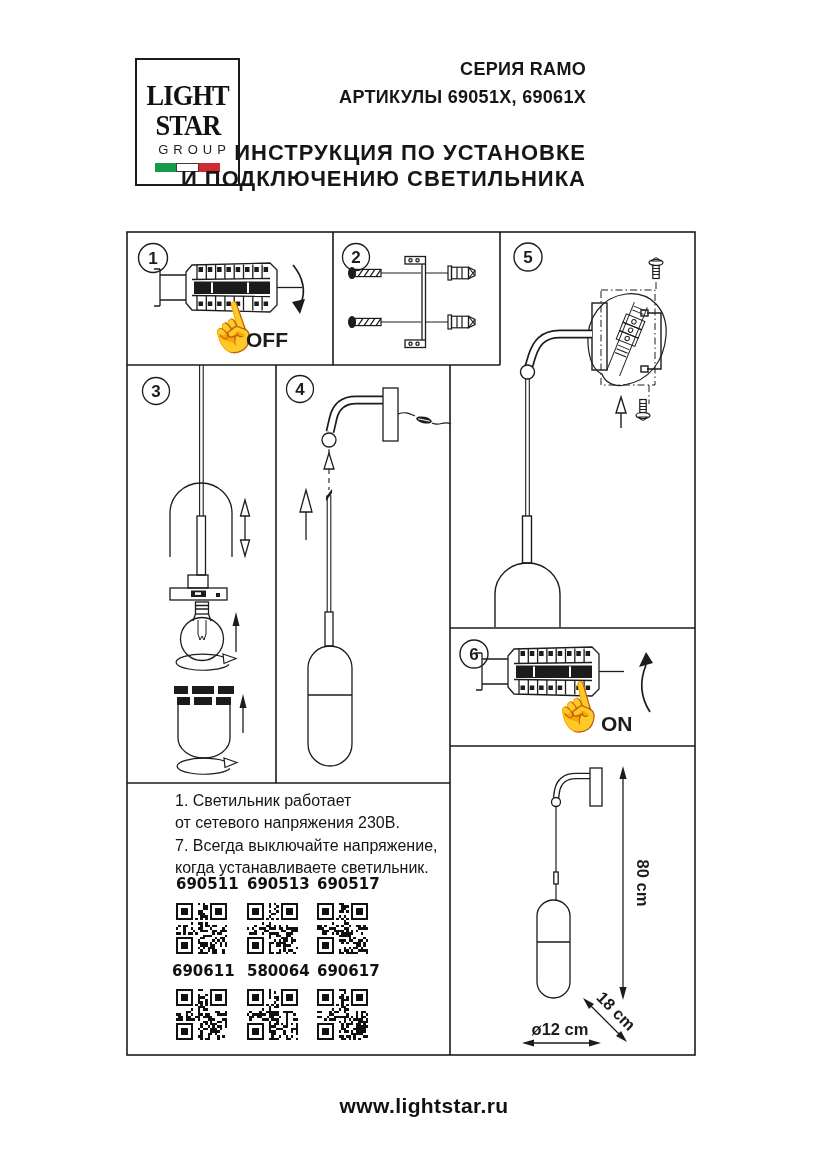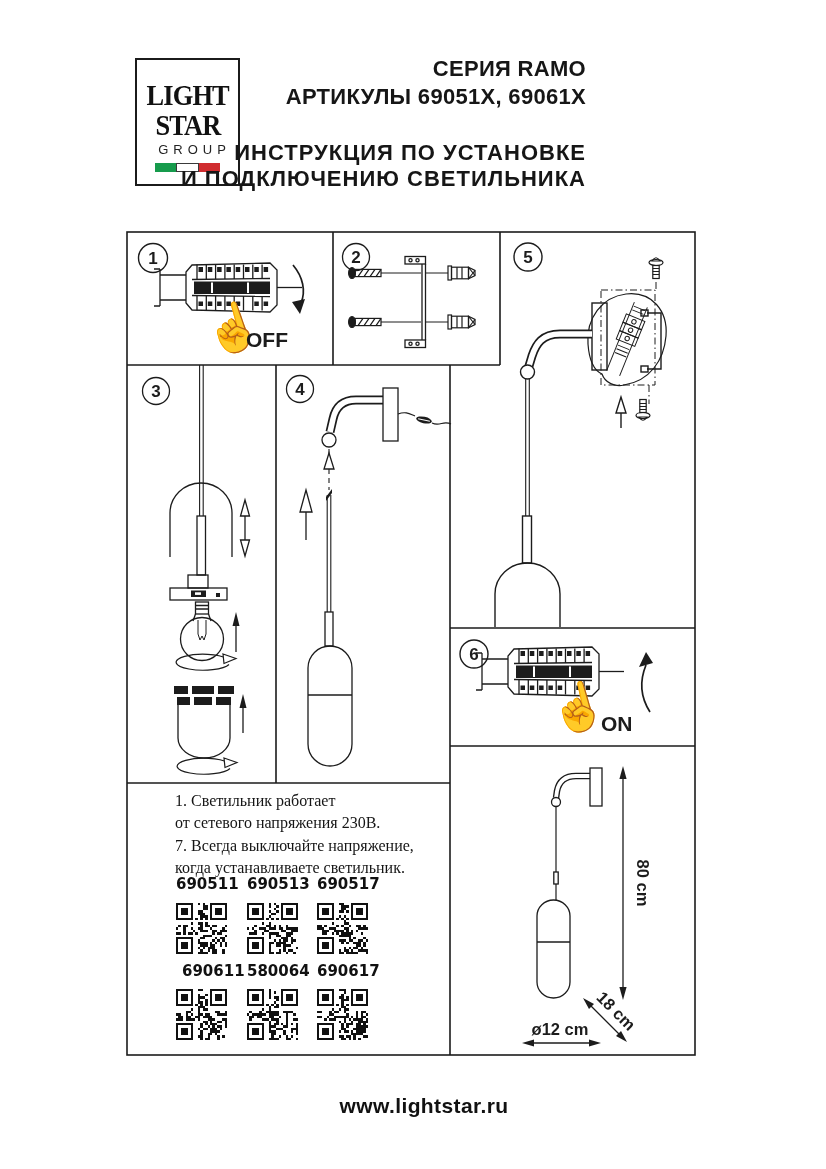--- a/index.html
+++ b/index.html
@@ -10,34 +10,34 @@
         box-sizing:border-box;display:flex;flex-direction:column;align-items:center;background:#fff;}
   .logo-word{font-family:"Liberation Serif",serif;font-weight:bold;font-size:30px;line-height:30px;
              letter-spacing:-1px;transform:scaleX(.88);color:#111;}
   .logo-word.first{margin-top:20px;}
   .logo-group{font-family:"Liberation Sans",sans-serif;font-size:13px;letter-spacing:5px;
               margin-top:2px;margin-left:14px;color:#222;}
   .flag{margin-top:6px;width:66px;height:9px;display:flex;}
   .flag span{flex:1;height:100%;box-sizing:border-box;}
   
   .titleblock{position:absolute;right:126px;top:55px;text-align:right;color:#161616;}
-  .t1{font-weight:bold;font-size:22px;line-height:28px;letter-spacing:.3px;}
+  .t1{font-weight:bold;font-size:18px;line-height:28px;letter-spacing:.3px;}
   .t2{font-weight:bold;font-size:22px;line-height:26px;letter-spacing:1px;}
   .t2.gap{margin-top:29px;}
   
   .art{position:absolute;left:0;top:0;}
   .art .t{fill:#1c1c1c;stroke:none;}
   .art .num{font-size:17px;font-weight:bold;text-anchor:middle;}
   .art .sw{font-size:21px;font-weight:bold;}
   .art .dim{font-size:16.5px;font-weight:bold;text-anchor:middle;}
   .art .hand{font-size:46px;}
   .dd{stroke-dasharray:7 3 1.5 3;}
   .dash{stroke-dasharray:5 4;}
   
-  .notes{position:absolute;left:175px;top:790px;width:285px;font-family:Liberation Serif, serif;
+  .notes{position:absolute;left:175px;top:790px;width:285px;font-family:Liberation Sans, sans-serif;
          font-size:16px;line-height:22.4px;color:#151515;}
   .article-label{position:absolute;width:52px;text-align:center;font-family:"DejaVu Sans",sans-serif;
                  font-weight:bold;font-size:15px;color:#111;}
   .qr{position:absolute;width:51px;height:51px;}
   
   .footer{position:absolute;left:11px;top:1094px;width:826px;text-align:center;
           font-weight:bold;font-size:21px;letter-spacing:.4px;color:#111;}
 </style>
 </head>
 <body>
@@ -326,21 +326,21 @@
   <span class="article-label" style="left:317px;top:875px">690517</span>
   <div class="qr" style="left:176px;top:903px"><svg viewBox="0 0 21 21" width="100%" height="100%" shape-rendering="crispEdges">
         <path d="M0 0h1v1h-1zM1 0h1v1h-1zM2 0h1v1h-1zM3 0h1v1h-1zM4 0h1v1h-1zM5 0h1v1h-1zM6 0h1v1h-1zM0 1h1v1h-1zM6 1h1v1h-1zM0 2h1v1h-1zM2 2h1v1h-1zM3 2h1v1h-1zM4 2h1v1h-1zM6 2h1v1h-1zM0 3h1v1h-1zM2 3h1v1h-1zM3 3h1v1h-1zM4 3h1v1h-1zM6 3h1v1h-1zM0 4h1v1h-1zM2 4h1v1h-1zM3 4h1v1h-1zM4 4h1v1h-1zM6 4h1v1h-1zM0 5h1v1h-1zM6 5h1v1h-1zM0 6h1v1h-1zM1 6h1v1h-1zM2 6h1v1h-1zM3 6h1v1h-1zM4 6h1v1h-1zM5 6h1v1h-1zM6 6h1v1h-1zM14 0h1v1h-1zM15 0h1v1h-1zM16 0h1v1h-1zM17 0h1v1h-1zM18 0h1v1h-1zM19 0h1v1h-1zM20 0h1v1h-1zM14 1h1v1h-1zM20 1h1v1h-1zM14 2h1v1h-1zM16 2h1v1h-1zM17 2h1v1h-1zM18 2h1v1h-1zM20 2h1v1h-1zM14 3h1v1h-1zM16 3h1v1h-1zM17 3h1v1h-1zM18 3h1v1h-1zM20 3h1v1h-1zM14 4h1v1h-1zM16 4h1v1h-1zM17 4h1v1h-1zM18 4h1v1h-1zM20 4h1v1h-1zM14 5h1v1h-1zM20 5h1v1h-1zM14 6h1v1h-1zM15 6h1v1h-1zM16 6h1v1h-1zM17 6h1v1h-1zM18 6h1v1h-1zM19 6h1v1h-1zM20 6h1v1h-1zM0 14h1v1h-1zM1 14h1v1h-1zM2 14h1v1h-1zM3 14h1v1h-1zM4 14h1v1h-1zM5 14h1v1h-1zM6 14h1v1h-1zM0 15h1v1h-1zM6 15h1v1h-1zM0 16h1v1h-1zM2 16h1v1h-1zM3 16h1v1h-1zM4 16h1v1h-1zM6 16h1v1h-1zM0 17h1v1h-1zM2 17h1v1h-1zM3 17h1v1h-1zM4 17h1v1h-1zM6 17h1v1h-1zM0 18h1v1h-1zM2 18h1v1h-1zM3 18h1v1h-1zM4 18h1v1h-1zM6 18h1v1h-1zM0 19h1v1h-1zM6 19h1v1h-1zM0 20h1v1h-1zM1 20h1v1h-1zM2 20h1v1h-1zM3 20h1v1h-1zM4 20h1v1h-1zM5 20h1v1h-1zM6 20h1v1h-1zM8 6h1v1h-1z M6 8h1v1h-1zM10 6h1v1h-1z M6 10h1v1h-1zM12 6h1v1h-1z M6 12h1v1h-1zM9 0h1v1h-1zM11 0h1v1h-1zM11 1h1v1h-1zM12 1h1v1h-1zM11 2h1v1h-1zM12 2h1v1h-1zM9 3h1v1h-1zM10 3h1v1h-1zM9 4h1v1h-1zM10 4h1v1h-1zM11 4h1v1h-1zM10 5h1v1h-1zM11 5h1v1h-1zM12 5h1v1h-1zM9 8h1v1h-1zM10 8h1v1h-1zM12 8h1v1h-1zM1 9h1v1h-1zM3 9h1v1h-1zM4 9h1v1h-1zM10 9h1v1h-1zM12 9h1v1h-1zM13 9h1v1h-1zM15 9h1v1h-1zM16 9h1v1h-1zM20 9h1v1h-1zM0 10h1v1h-1zM3 10h1v1h-1zM9 10h1v1h-1zM10 10h1v1h-1zM14 10h1v1h-1zM19 10h1v1h-1zM3 11h1v1h-1zM7 11h1v1h-1zM10 11h1v1h-1zM11 11h1v1h-1zM12 11h1v1h-1zM15 11h1v1h-1zM16 11h1v1h-1zM18 11h1v1h-1zM19 11h1v1h-1zM20 11h1v1h-1zM0 12h1v1h-1zM1 12h1v1h-1zM3 12h1v1h-1zM5 12h1v1h-1zM8 12h1v1h-1zM15 12h1v1h-1zM17 12h1v1h-1zM18 12h1v1h-1zM11 13h1v1h-1zM12 13h1v1h-1zM13 13h1v1h-1zM14 13h1v1h-1zM20 13h1v1h-1zM10 14h1v1h-1zM11 14h1v1h-1zM16 14h1v1h-1zM18 14h1v1h-1zM19 14h1v1h-1zM9 15h1v1h-1zM15 15h1v1h-1zM17 15h1v1h-1zM19 15h1v1h-1zM9 16h1v1h-1zM10 16h1v1h-1zM11 16h1v1h-1zM12 16h1v1h-1zM14 16h1v1h-1zM16 16h1v1h-1zM18 16h1v1h-1zM20 16h1v1h-1zM10 17h1v1h-1zM11 17h1v1h-1zM12 17h1v1h-1zM14 17h1v1h-1zM15 17h1v1h-1zM18 17h1v1h-1zM20 17h1v1h-1zM9 18h1v1h-1zM11 18h1v1h-1zM13 18h1v1h-1zM14 18h1v1h-1zM15 18h1v1h-1zM10 19h1v1h-1zM13 19h1v1h-1zM15 19h1v1h-1zM16 19h1v1h-1zM19 19h1v1h-1zM9 20h1v1h-1zM10 20h1v1h-1zM11 20h1v1h-1zM12 20h1v1h-1zM15 20h1v1h-1zM16 20h1v1h-1zM19 20h1v1h-1z" fill="#111"></path>
       </svg></div>
   <div class="qr" style="left:247px;top:903px"><svg viewBox="0 0 21 21" width="100%" height="100%" shape-rendering="crispEdges">
         <path d="M0 0h1v1h-1zM1 0h1v1h-1zM2 0h1v1h-1zM3 0h1v1h-1zM4 0h1v1h-1zM5 0h1v1h-1zM6 0h1v1h-1zM0 1h1v1h-1zM6 1h1v1h-1zM0 2h1v1h-1zM2 2h1v1h-1zM3 2h1v1h-1zM4 2h1v1h-1zM6 2h1v1h-1zM0 3h1v1h-1zM2 3h1v1h-1zM3 3h1v1h-1zM4 3h1v1h-1zM6 3h1v1h-1zM0 4h1v1h-1zM2 4h1v1h-1zM3 4h1v1h-1zM4 4h1v1h-1zM6 4h1v1h-1zM0 5h1v1h-1zM6 5h1v1h-1zM0 6h1v1h-1zM1 6h1v1h-1zM2 6h1v1h-1zM3 6h1v1h-1zM4 6h1v1h-1zM5 6h1v1h-1zM6 6h1v1h-1zM14 0h1v1h-1zM15 0h1v1h-1zM16 0h1v1h-1zM17 0h1v1h-1zM18 0h1v1h-1zM19 0h1v1h-1zM20 0h1v1h-1zM14 1h1v1h-1zM20 1h1v1h-1zM14 2h1v1h-1zM16 2h1v1h-1zM17 2h1v1h-1zM18 2h1v1h-1zM20 2h1v1h-1zM14 3h1v1h-1zM16 3h1v1h-1zM17 3h1v1h-1zM18 3h1v1h-1zM20 3h1v1h-1zM14 4h1v1h-1zM16 4h1v1h-1zM17 4h1v1h-1zM18 4h1v1h-1zM20 4h1v1h-1zM14 5h1v1h-1zM20 5h1v1h-1zM14 6h1v1h-1zM15 6h1v1h-1zM16 6h1v1h-1zM17 6h1v1h-1zM18 6h1v1h-1zM19 6h1v1h-1zM20 6h1v1h-1zM0 14h1v1h-1zM1 14h1v1h-1zM2 14h1v1h-1zM3 14h1v1h-1zM4 14h1v1h-1zM5 14h1v1h-1zM6 14h1v1h-1zM0 15h1v1h-1zM6 15h1v1h-1zM0 16h1v1h-1zM2 16h1v1h-1zM3 16h1v1h-1zM4 16h1v1h-1zM6 16h1v1h-1zM0 17h1v1h-1zM2 17h1v1h-1zM3 17h1v1h-1zM4 17h1v1h-1zM6 17h1v1h-1zM0 18h1v1h-1zM2 18h1v1h-1zM3 18h1v1h-1zM4 18h1v1h-1zM6 18h1v1h-1zM0 19h1v1h-1zM6 19h1v1h-1zM0 20h1v1h-1zM1 20h1v1h-1zM2 20h1v1h-1zM3 20h1v1h-1zM4 20h1v1h-1zM5 20h1v1h-1zM6 20h1v1h-1zM8 6h1v1h-1z M6 8h1v1h-1zM10 6h1v1h-1z M6 10h1v1h-1zM12 6h1v1h-1z M6 12h1v1h-1zM9 0h1v1h-1zM11 0h1v1h-1zM9 1h1v1h-1zM12 1h1v1h-1zM11 2h1v1h-1zM9 3h1v1h-1zM12 3h1v1h-1zM10 4h1v1h-1zM11 4h1v1h-1zM9 5h1v1h-1zM9 8h1v1h-1zM3 9h1v1h-1zM8 9h1v1h-1zM9 9h1v1h-1zM11 9h1v1h-1zM13 9h1v1h-1zM16 9h1v1h-1zM0 10h1v1h-1zM2 10h1v1h-1zM5 10h1v1h-1zM7 10h1v1h-1zM9 10h1v1h-1zM10 10h1v1h-1zM11 10h1v1h-1zM13 10h1v1h-1zM14 10h1v1h-1zM16 10h1v1h-1zM17 10h1v1h-1zM18 10h1v1h-1zM19 10h1v1h-1zM20 10h1v1h-1zM3 11h1v1h-1zM7 11h1v1h-1zM8 11h1v1h-1zM14 11h1v1h-1zM15 11h1v1h-1zM18 11h1v1h-1zM19 11h1v1h-1zM20 11h1v1h-1zM1 12h1v1h-1zM2 12h1v1h-1zM3 12h1v1h-1zM9 12h1v1h-1zM10 12h1v1h-1zM11 12h1v1h-1zM12 12h1v1h-1zM16 12h1v1h-1zM17 12h1v1h-1zM18 12h1v1h-1zM9 13h1v1h-1zM12 13h1v1h-1zM13 13h1v1h-1zM16 13h1v1h-1zM17 13h1v1h-1zM9 14h1v1h-1zM14 14h1v1h-1zM15 14h1v1h-1zM16 14h1v1h-1zM18 14h1v1h-1zM11 15h1v1h-1zM13 15h1v1h-1zM15 15h1v1h-1zM16 15h1v1h-1zM18 15h1v1h-1zM19 15h1v1h-1zM9 16h1v1h-1zM10 16h1v1h-1zM12 16h1v1h-1zM13 16h1v1h-1zM14 16h1v1h-1zM15 16h1v1h-1zM18 16h1v1h-1zM9 17h1v1h-1zM12 17h1v1h-1zM13 17h1v1h-1zM15 17h1v1h-1zM16 17h1v1h-1zM17 17h1v1h-1zM9 18h1v1h-1zM15 18h1v1h-1zM20 18h1v1h-1zM9 19h1v1h-1zM13 19h1v1h-1zM15 19h1v1h-1zM17 19h1v1h-1zM18 19h1v1h-1zM9 20h1v1h-1zM10 20h1v1h-1zM12 20h1v1h-1zM13 20h1v1h-1zM16 20h1v1h-1zM19 20h1v1h-1z" fill="#111"></path>
       </svg></div>
   <div class="qr" style="left:317px;top:903px"><svg viewBox="0 0 21 21" width="100%" height="100%" shape-rendering="crispEdges">
         <path d="M0 0h1v1h-1zM1 0h1v1h-1zM2 0h1v1h-1zM3 0h1v1h-1zM4 0h1v1h-1zM5 0h1v1h-1zM6 0h1v1h-1zM0 1h1v1h-1zM6 1h1v1h-1zM0 2h1v1h-1zM2 2h1v1h-1zM3 2h1v1h-1zM4 2h1v1h-1zM6 2h1v1h-1zM0 3h1v1h-1zM2 3h1v1h-1zM3 3h1v1h-1zM4 3h1v1h-1zM6 3h1v1h-1zM0 4h1v1h-1zM2 4h1v1h-1zM3 4h1v1h-1zM4 4h1v1h-1zM6 4h1v1h-1zM0 5h1v1h-1zM6 5h1v1h-1zM0 6h1v1h-1zM1 6h1v1h-1zM2 6h1v1h-1zM3 6h1v1h-1zM4 6h1v1h-1zM5 6h1v1h-1zM6 6h1v1h-1zM14 0h1v1h-1zM15 0h1v1h-1zM16 0h1v1h-1zM17 0h1v1h-1zM18 0h1v1h-1zM19 0h1v1h-1zM20 0h1v1h-1zM14 1h1v1h-1zM20 1h1v1h-1zM14 2h1v1h-1zM16 2h1v1h-1zM17 2h1v1h-1zM18 2h1v1h-1zM20 2h1v1h-1zM14 3h1v1h-1zM16 3h1v1h-1zM17 3h1v1h-1zM18 3h1v1h-1zM20 3h1v1h-1zM14 4h1v1h-1zM16 4h1v1h-1zM17 4h1v1h-1zM18 4h1v1h-1zM20 4h1v1h-1zM14 5h1v1h-1zM20 5h1v1h-1zM14 6h1v1h-1zM15 6h1v1h-1zM16 6h1v1h-1zM17 6h1v1h-1zM18 6h1v1h-1zM19 6h1v1h-1zM20 6h1v1h-1zM0 14h1v1h-1zM1 14h1v1h-1zM2 14h1v1h-1zM3 14h1v1h-1zM4 14h1v1h-1zM5 14h1v1h-1zM6 14h1v1h-1zM0 15h1v1h-1zM6 15h1v1h-1zM0 16h1v1h-1zM2 16h1v1h-1zM3 16h1v1h-1zM4 16h1v1h-1zM6 16h1v1h-1zM0 17h1v1h-1zM2 17h1v1h-1zM3 17h1v1h-1zM4 17h1v1h-1zM6 17h1v1h-1zM0 18h1v1h-1zM2 18h1v1h-1zM3 18h1v1h-1zM4 18h1v1h-1zM6 18h1v1h-1zM0 19h1v1h-1zM6 19h1v1h-1zM0 20h1v1h-1zM1 20h1v1h-1zM2 20h1v1h-1zM3 20h1v1h-1zM4 20h1v1h-1zM5 20h1v1h-1zM6 20h1v1h-1zM8 6h1v1h-1z M6 8h1v1h-1zM10 6h1v1h-1z M6 10h1v1h-1zM12 6h1v1h-1z M6 12h1v1h-1zM9 0h1v1h-1zM10 0h1v1h-1zM10 1h1v1h-1zM11 1h1v1h-1zM12 1h1v1h-1zM10 2h1v1h-1zM11 2h1v1h-1zM9 3h1v1h-1zM10 3h1v1h-1zM12 3h1v1h-1zM9 5h1v1h-1zM11 5h1v1h-1zM11 7h1v1h-1zM11 8h1v1h-1zM12 8h1v1h-1zM0 9h1v1h-1zM1 9h1v1h-1zM3 9h1v1h-1zM8 9h1v1h-1zM10 9h1v1h-1zM13 9h1v1h-1zM16 9h1v1h-1zM17 9h1v1h-1zM19 9h1v1h-1zM0 10h1v1h-1zM1 10h1v1h-1zM2 10h1v1h-1zM5 10h1v1h-1zM7 10h1v1h-1zM11 10h1v1h-1zM12 10h1v1h-1zM17 10h1v1h-1zM18 10h1v1h-1zM19 10h1v1h-1zM20 10h1v1h-1zM2 11h1v1h-1zM3 11h1v1h-1zM4 11h1v1h-1zM7 11h1v1h-1zM8 11h1v1h-1zM9 11h1v1h-1zM10 11h1v1h-1zM12 11h1v1h-1zM14 11h1v1h-1zM16 11h1v1h-1zM2 12h1v1h-1zM3 12h1v1h-1zM8 12h1v1h-1zM10 12h1v1h-1zM11 12h1v1h-1zM12 12h1v1h-1zM13 12h1v1h-1zM14 12h1v1h-1zM18 12h1v1h-1zM9 13h1v1h-1zM10 13h1v1h-1zM11 13h1v1h-1zM12 13h1v1h-1zM13 13h1v1h-1zM13 14h1v1h-1zM15 14h1v1h-1zM19 14h1v1h-1zM9 15h1v1h-1zM10 15h1v1h-1zM11 15h1v1h-1zM13 15h1v1h-1zM14 15h1v1h-1zM17 15h1v1h-1zM18 15h1v1h-1zM20 15h1v1h-1zM10 16h1v1h-1zM12 16h1v1h-1zM15 16h1v1h-1zM16 16h1v1h-1zM17 16h1v1h-1zM19 16h1v1h-1zM16 17h1v1h-1zM17 17h1v1h-1zM19 17h1v1h-1zM11 18h1v1h-1zM13 18h1v1h-1zM15 18h1v1h-1zM16 18h1v1h-1zM18 18h1v1h-1zM9 19h1v1h-1zM11 19h1v1h-1zM12 19h1v1h-1zM14 19h1v1h-1zM17 19h1v1h-1zM18 19h1v1h-1zM19 19h1v1h-1zM20 19h1v1h-1zM9 20h1v1h-1zM10 20h1v1h-1zM12 20h1v1h-1zM13 20h1v1h-1zM14 20h1v1h-1zM15 20h1v1h-1zM16 20h1v1h-1zM20 20h1v1h-1z" fill="#111"></path>
       </svg></div>
-  <span class="article-label" style="left:182px;top:962px">690611</span>
+  <span class="article-label" style="left:172px;top:962px">690611</span>
   <span class="article-label" style="left:247px;top:962px">580064</span>
   <span class="article-label" style="left:317px;top:962px">690617</span>
   <div class="qr" style="left:176px;top:989px"><svg viewBox="0 0 21 21" width="100%" height="100%" shape-rendering="crispEdges">
         <path d="M0 0h1v1h-1zM1 0h1v1h-1zM2 0h1v1h-1zM3 0h1v1h-1zM4 0h1v1h-1zM5 0h1v1h-1zM6 0h1v1h-1zM0 1h1v1h-1zM6 1h1v1h-1zM0 2h1v1h-1zM2 2h1v1h-1zM3 2h1v1h-1zM4 2h1v1h-1zM6 2h1v1h-1zM0 3h1v1h-1zM2 3h1v1h-1zM3 3h1v1h-1zM4 3h1v1h-1zM6 3h1v1h-1zM0 4h1v1h-1zM2 4h1v1h-1zM3 4h1v1h-1zM4 4h1v1h-1zM6 4h1v1h-1zM0 5h1v1h-1zM6 5h1v1h-1zM0 6h1v1h-1zM1 6h1v1h-1zM2 6h1v1h-1zM3 6h1v1h-1zM4 6h1v1h-1zM5 6h1v1h-1zM6 6h1v1h-1zM14 0h1v1h-1zM15 0h1v1h-1zM16 0h1v1h-1zM17 0h1v1h-1zM18 0h1v1h-1zM19 0h1v1h-1zM20 0h1v1h-1zM14 1h1v1h-1zM20 1h1v1h-1zM14 2h1v1h-1zM16 2h1v1h-1zM17 2h1v1h-1zM18 2h1v1h-1zM20 2h1v1h-1zM14 3h1v1h-1zM16 3h1v1h-1zM17 3h1v1h-1zM18 3h1v1h-1zM20 3h1v1h-1zM14 4h1v1h-1zM16 4h1v1h-1zM17 4h1v1h-1zM18 4h1v1h-1zM20 4h1v1h-1zM14 5h1v1h-1zM20 5h1v1h-1zM14 6h1v1h-1zM15 6h1v1h-1zM16 6h1v1h-1zM17 6h1v1h-1zM18 6h1v1h-1zM19 6h1v1h-1zM20 6h1v1h-1zM0 14h1v1h-1zM1 14h1v1h-1zM2 14h1v1h-1zM3 14h1v1h-1zM4 14h1v1h-1zM5 14h1v1h-1zM6 14h1v1h-1zM0 15h1v1h-1zM6 15h1v1h-1zM0 16h1v1h-1zM2 16h1v1h-1zM3 16h1v1h-1zM4 16h1v1h-1zM6 16h1v1h-1zM0 17h1v1h-1zM2 17h1v1h-1zM3 17h1v1h-1zM4 17h1v1h-1zM6 17h1v1h-1zM0 18h1v1h-1zM2 18h1v1h-1zM3 18h1v1h-1zM4 18h1v1h-1zM6 18h1v1h-1zM0 19h1v1h-1zM6 19h1v1h-1zM0 20h1v1h-1zM1 20h1v1h-1zM2 20h1v1h-1zM3 20h1v1h-1zM4 20h1v1h-1zM5 20h1v1h-1zM6 20h1v1h-1zM8 6h1v1h-1z M6 8h1v1h-1zM10 6h1v1h-1z M6 10h1v1h-1zM12 6h1v1h-1z M6 12h1v1h-1zM9 0h1v1h-1zM10 0h1v1h-1zM9 2h1v1h-1zM12 2h1v1h-1zM9 3h1v1h-1zM10 3h1v1h-1zM11 3h1v1h-1zM9 4h1v1h-1zM12 4h1v1h-1zM9 5h1v1h-1zM10 5h1v1h-1zM12 5h1v1h-1zM9 7h1v1h-1zM10 7h1v1h-1zM11 7h1v1h-1zM9 8h1v1h-1zM11 8h1v1h-1zM12 8h1v1h-1zM4 9h1v1h-1zM5 9h1v1h-1zM9 9h1v1h-1zM16 9h1v1h-1zM17 9h1v1h-1zM20 9h1v1h-1zM0 10h1v1h-1zM1 10h1v1h-1zM4 10h1v1h-1zM9 10h1v1h-1zM10 10h1v1h-1zM12 10h1v1h-1zM13 10h1v1h-1zM17 10h1v1h-1zM18 10h1v1h-1zM19 10h1v1h-1zM20 10h1v1h-1zM1 11h1v1h-1zM2 11h1v1h-1zM4 11h1v1h-1zM5 11h1v1h-1zM8 11h1v1h-1zM9 11h1v1h-1zM11 11h1v1h-1zM12 11h1v1h-1zM13 11h1v1h-1zM14 11h1v1h-1zM0 12h1v1h-1zM1 12h1v1h-1zM2 12h1v1h-1zM4 12h1v1h-1zM5 12h1v1h-1zM7 12h1v1h-1zM9 12h1v1h-1zM13 12h1v1h-1zM14 12h1v1h-1zM15 12h1v1h-1zM19 12h1v1h-1zM20 12h1v1h-1zM11 13h1v1h-1zM12 13h1v1h-1zM14 13h1v1h-1zM17 13h1v1h-1zM18 13h1v1h-1zM20 13h1v1h-1zM10 14h1v1h-1zM12 14h1v1h-1zM14 14h1v1h-1zM15 14h1v1h-1zM16 14h1v1h-1zM20 14h1v1h-1zM10 15h1v1h-1zM13 15h1v1h-1zM15 15h1v1h-1zM17 15h1v1h-1zM18 15h1v1h-1zM20 15h1v1h-1zM9 16h1v1h-1zM11 16h1v1h-1zM12 16h1v1h-1zM14 16h1v1h-1zM15 16h1v1h-1zM16 16h1v1h-1zM18 16h1v1h-1zM10 17h1v1h-1zM14 17h1v1h-1zM15 17h1v1h-1zM16 17h1v1h-1zM17 17h1v1h-1zM10 18h1v1h-1zM13 18h1v1h-1zM14 18h1v1h-1zM16 18h1v1h-1zM9 19h1v1h-1zM10 19h1v1h-1zM13 19h1v1h-1zM17 19h1v1h-1zM19 19h1v1h-1zM10 20h1v1h-1zM12 20h1v1h-1zM13 20h1v1h-1zM17 20h1v1h-1z" fill="#111"></path>
       </svg></div>
   <div class="qr" style="left:247px;top:989px"><svg viewBox="0 0 21 21" width="100%" height="100%" shape-rendering="crispEdges">
         <path d="M0 0h1v1h-1zM1 0h1v1h-1zM2 0h1v1h-1zM3 0h1v1h-1zM4 0h1v1h-1zM5 0h1v1h-1zM6 0h1v1h-1zM0 1h1v1h-1zM6 1h1v1h-1zM0 2h1v1h-1zM2 2h1v1h-1zM3 2h1v1h-1zM4 2h1v1h-1zM6 2h1v1h-1zM0 3h1v1h-1zM2 3h1v1h-1zM3 3h1v1h-1zM4 3h1v1h-1zM6 3h1v1h-1zM0 4h1v1h-1zM2 4h1v1h-1zM3 4h1v1h-1zM4 4h1v1h-1zM6 4h1v1h-1zM0 5h1v1h-1zM6 5h1v1h-1zM0 6h1v1h-1zM1 6h1v1h-1zM2 6h1v1h-1zM3 6h1v1h-1zM4 6h1v1h-1zM5 6h1v1h-1zM6 6h1v1h-1zM14 0h1v1h-1zM15 0h1v1h-1zM16 0h1v1h-1zM17 0h1v1h-1zM18 0h1v1h-1zM19 0h1v1h-1zM20 0h1v1h-1zM14 1h1v1h-1zM20 1h1v1h-1zM14 2h1v1h-1zM16 2h1v1h-1zM17 2h1v1h-1zM18 2h1v1h-1zM20 2h1v1h-1zM14 3h1v1h-1zM16 3h1v1h-1zM17 3h1v1h-1zM18 3h1v1h-1zM20 3h1v1h-1zM14 4h1v1h-1zM16 4h1v1h-1zM17 4h1v1h-1zM18 4h1v1h-1zM20 4h1v1h-1zM14 5h1v1h-1zM20 5h1v1h-1zM14 6h1v1h-1zM15 6h1v1h-1zM16 6h1v1h-1zM17 6h1v1h-1zM18 6h1v1h-1zM19 6h1v1h-1zM20 6h1v1h-1zM0 14h1v1h-1zM1 14h1v1h-1zM2 14h1v1h-1zM3 14h1v1h-1zM4 14h1v1h-1zM5 14h1v1h-1zM6 14h1v1h-1zM0 15h1v1h-1zM6 15h1v1h-1zM0 16h1v1h-1zM2 16h1v1h-1zM3 16h1v1h-1zM4 16h1v1h-1zM6 16h1v1h-1zM0 17h1v1h-1zM2 17h1v1h-1zM3 17h1v1h-1zM4 17h1v1h-1zM6 17h1v1h-1zM0 18h1v1h-1zM2 18h1v1h-1zM3 18h1v1h-1zM4 18h1v1h-1zM6 18h1v1h-1zM0 19h1v1h-1zM6 19h1v1h-1zM0 20h1v1h-1zM1 20h1v1h-1zM2 20h1v1h-1zM3 20h1v1h-1zM4 20h1v1h-1zM5 20h1v1h-1zM6 20h1v1h-1zM8 6h1v1h-1z M6 8h1v1h-1zM10 6h1v1h-1z M6 10h1v1h-1zM12 6h1v1h-1z M6 12h1v1h-1zM9 0h1v1h-1zM9 1h1v1h-1zM11 1h1v1h-1zM9 2h1v1h-1zM9 3h1v1h-1zM11 3h1v1h-1zM12 3h1v1h-1zM12 4h1v1h-1zM11 5h1v1h-1zM9 7h1v1h-1zM11 7h1v1h-1zM12 7h1v1h-1zM9 8h1v1h-1zM1 9h1v1h-1zM5 9h1v1h-1zM8 9h1v1h-1zM9 9h1v1h-1zM10 9h1v1h-1zM11 9h1v1h-1zM12 9h1v1h-1zM15 9h1v1h-1zM16 9h1v1h-1zM17 9h1v1h-1zM18 9h1v1h-1zM0 10h1v1h-1zM2 10h1v1h-1zM3 10h1v1h-1zM4 10h1v1h-1zM5 10h1v1h-1zM7 10h1v1h-1zM9 10h1v1h-1zM10 10h1v1h-1zM11 10h1v1h-1zM12 10h1v1h-1zM16 10h1v1h-1zM19 10h1v1h-1zM1 11h1v1h-1zM2 11h1v1h-1zM4 11h1v1h-1zM5 11h1v1h-1zM9 11h1v1h-1zM10 11h1v1h-1zM13 11h1v1h-1zM16 11h1v1h-1zM1 12h1v1h-1zM7 12h1v1h-1zM8 12h1v1h-1zM10 12h1v1h-1zM11 12h1v1h-1zM12 12h1v1h-1zM16 12h1v1h-1zM19 12h1v1h-1zM20 12h1v1h-1zM9 13h1v1h-1zM12 13h1v1h-1zM16 13h1v1h-1zM9 14h1v1h-1zM11 14h1v1h-1zM12 14h1v1h-1zM14 14h1v1h-1zM16 14h1v1h-1zM18 14h1v1h-1zM20 14h1v1h-1zM9 15h1v1h-1zM10 15h1v1h-1zM11 15h1v1h-1zM15 15h1v1h-1zM16 15h1v1h-1zM20 15h1v1h-1zM9 16h1v1h-1zM12 16h1v1h-1zM13 16h1v1h-1zM14 16h1v1h-1zM18 16h1v1h-1zM19 16h1v1h-1zM20 16h1v1h-1zM9 17h1v1h-1zM10 17h1v1h-1zM11 17h1v1h-1zM15 17h1v1h-1zM18 17h1v1h-1zM20 17h1v1h-1zM10 18h1v1h-1zM11 18h1v1h-1zM15 18h1v1h-1zM20 18h1v1h-1zM10 19h1v1h-1zM13 19h1v1h-1zM16 19h1v1h-1zM18 19h1v1h-1zM9 20h1v1h-1zM10 20h1v1h-1zM11 20h1v1h-1zM12 20h1v1h-1zM16 20h1v1h-1zM17 20h1v1h-1zM20 20h1v1h-1z" fill="#111"></path>
       </svg></div>
   <div class="qr" style="left:317px;top:989px"><svg viewBox="0 0 21 21" width="100%" height="100%" shape-rendering="crispEdges">
         <path d="M0 0h1v1h-1zM1 0h1v1h-1zM2 0h1v1h-1zM3 0h1v1h-1zM4 0h1v1h-1zM5 0h1v1h-1zM6 0h1v1h-1zM0 1h1v1h-1zM6 1h1v1h-1zM0 2h1v1h-1zM2 2h1v1h-1zM3 2h1v1h-1zM4 2h1v1h-1zM6 2h1v1h-1zM0 3h1v1h-1zM2 3h1v1h-1zM3 3h1v1h-1zM4 3h1v1h-1zM6 3h1v1h-1zM0 4h1v1h-1zM2 4h1v1h-1zM3 4h1v1h-1zM4 4h1v1h-1zM6 4h1v1h-1zM0 5h1v1h-1zM6 5h1v1h-1zM0 6h1v1h-1zM1 6h1v1h-1zM2 6h1v1h-1zM3 6h1v1h-1zM4 6h1v1h-1zM5 6h1v1h-1zM6 6h1v1h-1zM14 0h1v1h-1zM15 0h1v1h-1zM16 0h1v1h-1zM17 0h1v1h-1zM18 0h1v1h-1zM19 0h1v1h-1zM20 0h1v1h-1zM14 1h1v1h-1zM20 1h1v1h-1zM14 2h1v1h-1zM16 2h1v1h-1zM17 2h1v1h-1zM18 2h1v1h-1zM20 2h1v1h-1zM14 3h1v1h-1zM16 3h1v1h-1zM17 3h1v1h-1zM18 3h1v1h-1zM20 3h1v1h-1zM14 4h1v1h-1zM16 4h1v1h-1zM17 4h1v1h-1zM18 4h1v1h-1zM20 4h1v1h-1zM14 5h1v1h-1zM20 5h1v1h-1zM14 6h1v1h-1zM15 6h1v1h-1zM16 6h1v1h-1zM17 6h1v1h-1zM18 6h1v1h-1zM19 6h1v1h-1zM20 6h1v1h-1zM0 14h1v1h-1zM1 14h1v1h-1zM2 14h1v1h-1zM3 14h1v1h-1zM4 14h1v1h-1zM5 14h1v1h-1zM6 14h1v1h-1zM0 15h1v1h-1zM6 15h1v1h-1zM0 16h1v1h-1zM2 16h1v1h-1zM3 16h1v1h-1zM4 16h1v1h-1zM6 16h1v1h-1zM0 17h1v1h-1zM2 17h1v1h-1zM3 17h1v1h-1zM4 17h1v1h-1zM6 17h1v1h-1zM0 18h1v1h-1zM2 18h1v1h-1zM3 18h1v1h-1zM4 18h1v1h-1zM6 18h1v1h-1zM0 19h1v1h-1zM6 19h1v1h-1zM0 20h1v1h-1zM1 20h1v1h-1zM2 20h1v1h-1zM3 20h1v1h-1zM4 20h1v1h-1zM5 20h1v1h-1zM6 20h1v1h-1zM8 6h1v1h-1z M6 8h1v1h-1zM10 6h1v1h-1z M6 10h1v1h-1zM12 6h1v1h-1z M6 12h1v1h-1zM9 0h1v1h-1zM10 0h1v1h-1zM11 0h1v1h-1zM11 1h1v1h-1zM10 2h1v1h-1zM9 3h1v1h-1zM10 3h1v1h-1zM12 3h1v1h-1zM10 4h1v1h-1zM11 4h1v1h-1zM12 4h1v1h-1zM10 5h1v1h-1zM10 7h1v1h-1zM11 7h1v1h-1zM9 8h1v1h-1zM11 8h1v1h-1zM12 8h1v1h-1zM0 9h1v1h-1zM1 9h1v1h-1zM5 9h1v1h-1zM7 9h1v1h-1zM8 9h1v1h-1zM11 9h1v1h-1zM16 9h1v1h-1zM18 9h1v1h-1zM19 9h1v1h-1zM5 10h1v1h-1zM12 10h1v1h-1zM16 10h1v1h-1zM18 10h1v1h-1zM20 10h1v1h-1zM0 11h1v1h-1zM1 11h1v1h-1zM4 11h1v1h-1zM7 11h1v1h-1zM8 11h1v1h-1zM9 11h1v1h-1zM10 11h1v1h-1zM11 11h1v1h-1zM12 11h1v1h-1zM14 11h1v1h-1zM16 11h1v1h-1zM18 11h1v1h-1zM19 11h1v1h-1zM3 12h1v1h-1zM5 12h1v1h-1zM7 12h1v1h-1zM11 12h1v1h-1zM13 12h1v1h-1zM15 12h1v1h-1zM16 12h1v1h-1zM17 12h1v1h-1zM18 12h1v1h-1zM20 12h1v1h-1zM9 13h1v1h-1zM11 13h1v1h-1zM14 13h1v1h-1zM17 13h1v1h-1zM18 13h1v1h-1zM19 13h1v1h-1zM20 13h1v1h-1zM10 14h1v1h-1zM12 14h1v1h-1zM13 14h1v1h-1zM14 14h1v1h-1zM16 14h1v1h-1zM17 14h1v1h-1zM19 14h1v1h-1zM10 15h1v1h-1zM12 15h1v1h-1zM16 15h1v1h-1zM17 15h1v1h-1zM18 15h1v1h-1zM19 15h1v1h-1zM20 15h1v1h-1zM10 16h1v1h-1zM11 16h1v1h-1zM15 16h1v1h-1zM16 16h1v1h-1zM17 16h1v1h-1zM18 16h1v1h-1zM19 16h1v1h-1zM9 17h1v1h-1zM11 17h1v1h-1zM12 17h1v1h-1zM14 17h1v1h-1zM16 17h1v1h-1zM17 17h1v1h-1zM18 17h1v1h-1zM19 17h1v1h-1zM14 18h1v1h-1zM15 18h1v1h-1zM16 18h1v1h-1zM17 18h1v1h-1zM18 18h1v1h-1zM9 19h1v1h-1zM10 19h1v1h-1zM12 19h1v1h-1zM13 19h1v1h-1zM15 19h1v1h-1zM19 19h1v1h-1zM20 19h1v1h-1zM10 20h1v1h-1zM11 20h1v1h-1zM13 20h1v1h-1zM15 20h1v1h-1zM17 20h1v1h-1z" fill="#111"></path>

